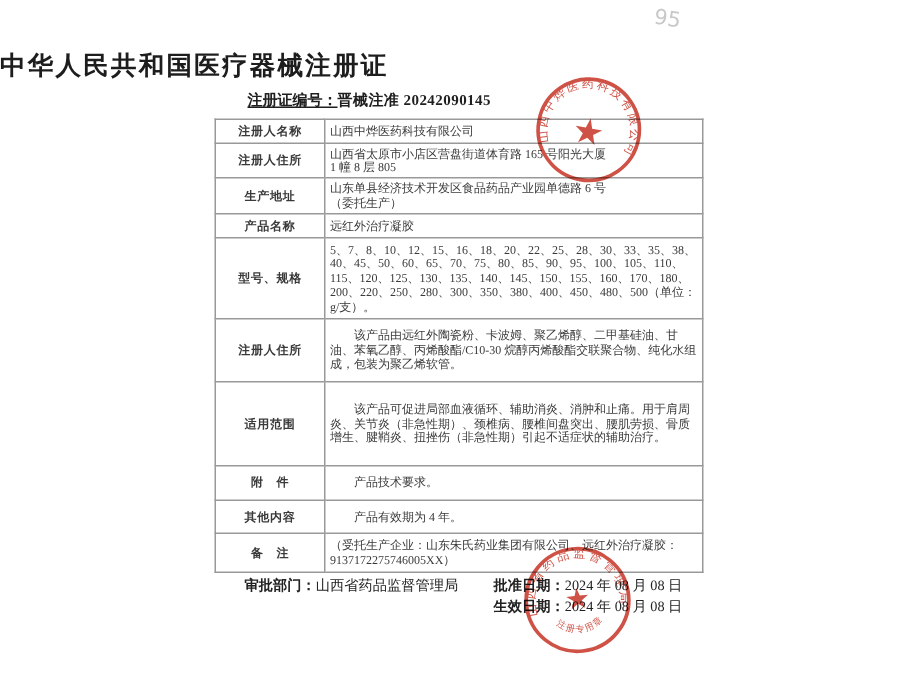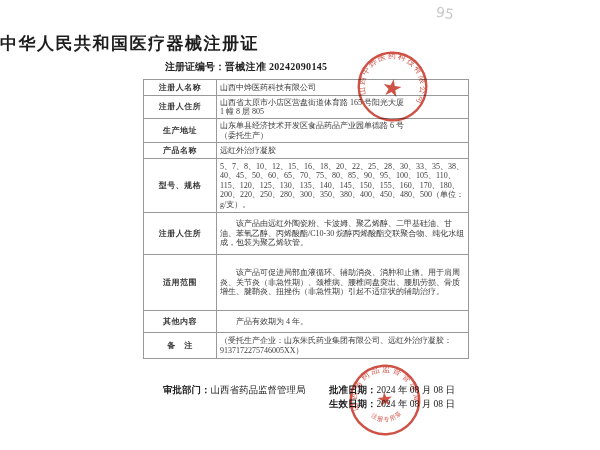--- a/index.html
+++ b/index.html
@@ -13,21 +13,21 @@
     position:absolute;left:436px;top:5px;font-size:14px;color:#c8c8c8;
     transform:rotate(9deg);font-family:"DejaVu Sans",sans-serif;
   }
 
   .title{
     position:absolute;top:32px;left:0;width:532px;
     font-size:17px;font-weight:bold;letter-spacing:1.5px;color:#1d1d1d;
   }
 
   .regline{position:absolute;top:60px;left:165px;font-size:10px;color:#1f1f1f;}
-  .regline .reg-lbl{font-weight:bold;}
+  .regline .reg-lbl{font-weight:bold;text-decoration:underline;}
   .regline .reg-val{font-weight:bold;letter-spacing:.3px;}
 
   table.cert{
     position:absolute;left:143px;top:79px;width:326px;
     border-collapse:collapse;table-layout:fixed;
   }
   table.cert td{
     border:1px solid #999;font-size:8px;line-height:9.4px;color:#3a3a3a;
     padding:1px 3px;vertical-align:middle;overflow:hidden;
   }
@@ -87,20 +87,24 @@
       <td class="val">5、7、8、10、12、15、16、18、20、22、25、28、30、33、35、38、40、45、50、60、65、70、75、80、85、90、95、100、105、110、115、120、125、130、135、140、145、150、155、160、170、180、200、220、250、280、300、350、380、400、450、480、500（单位：g/支）。</td>
     </tr>
     <tr style="height:42px">
       <td class="lbl">注册人住所</td>
       <td class="val indent">该产品由远红外陶瓷粉、卡波姆、聚乙烯醇、二甲基硅油、甘油、苯氧乙醇、丙烯酸酯/C10-30 烷醇丙烯酸酯交联聚合物、纯化水组成，包装为聚乙烯软管。</td>
     </tr>
     <tr style="height:56px">
       <td class="lbl">适用范围</td>
       <td class="val indent">该产品可促进局部血液循环、辅助消炎、消肿和止痛。用于肩周炎、关节炎（非急性期）、颈椎病、腰椎间盘突出、腰肌劳损、骨质增生、腱鞘炎、扭挫伤（非急性期）引起不适症状的辅助治疗。</td>
     </tr>
+    <tr style="height:23px">
+      <td class="lbl">附　件</td>
+      <td class="val indent">产品技术要求。</td>
+    </tr>
     <tr style="height:22px">
       <td class="lbl">其他内容</td>
       <td class="val indent">产品有效期为 4 年。</td>
     </tr>
     <tr style="height:26px">
       <td class="lbl">备　注</td>
       <td class="val">（受托生产企业：山东朱氏药业集团有限公司、远红外治疗凝胶：9137172275746005XX）</td>
     </tr>
   </tbody>
     </table>

